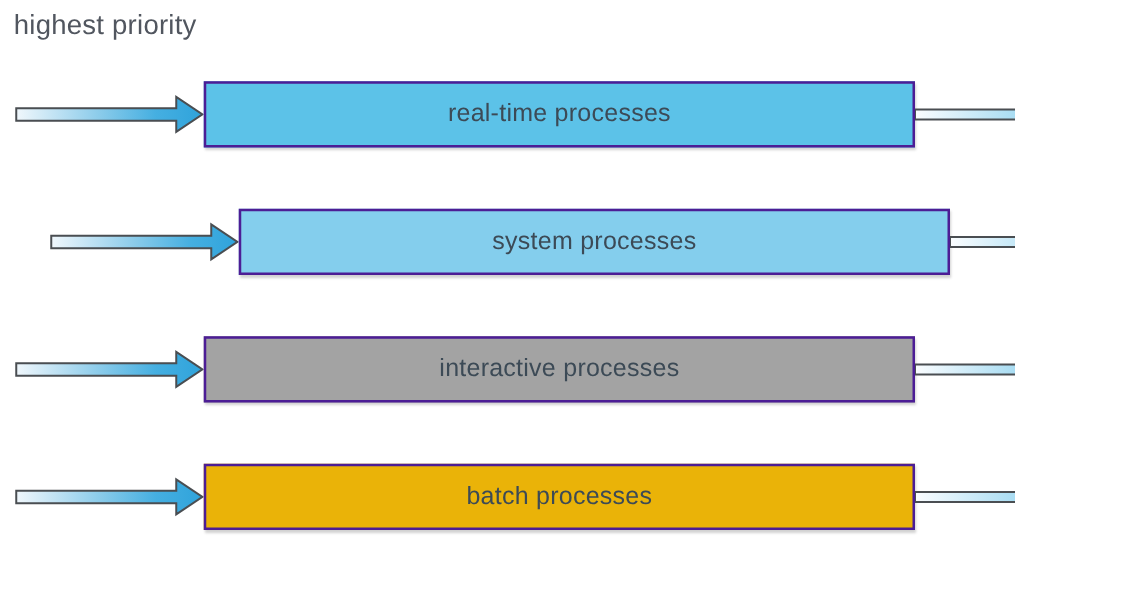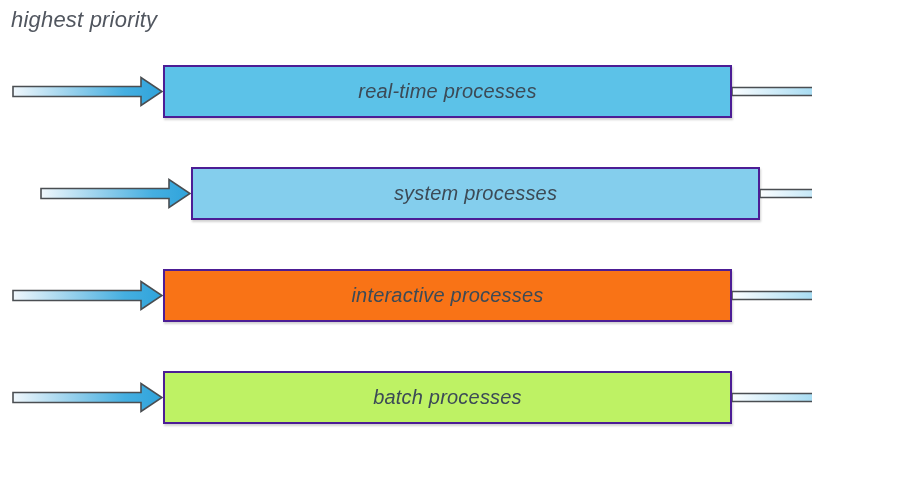--- a/index.html
+++ b/index.html
@@ -7,21 +7,20 @@
     padding: 0;
     background: #ffffff;
     font-family: "Liberation Sans", "DejaVu Sans", sans-serif;
   }
   .canvas {
     position: relative;
     width: 812px;
     height: 479px;
     background: #ffffff;
     overflow: hidden;
-    font-style: italic;
   }
   .priority-label {
     position: absolute;
     left: 11px;
     font-size: 22px;
     line-height: 26px;
     color: #51565f;
     letter-spacing: 0.2px;
   }
   .priority-label.top { top: 7px; }
@@ -141,21 +140,21 @@
       <defs>
         <linearGradient id="gL2" x1="0" y1="0" x2="1" y2="0">
           <stop offset="0" stop-color="#f0f7fc"></stop>
             <stop offset="0.45" stop-color="#8acbea"></stop>
           <stop offset="0.75" stop-color="#45afe1"></stop>
             <stop offset="1" stop-color="#2fa3db"></stop>
         </linearGradient>
       </defs>
       <polygon points="1,21.5 129,21.5 129,12.5 150,26.5 129,40.5 129,31.5 1,31.5" fill="url(#gL2)" stroke="#4a4e52" stroke-width="1.6"></polygon>
     </svg>
-    <div class="queue-box" style="background: #f97316;">
+    <div class="queue-box" style="background: #a3a3a3;">
       <span class="queue-label">interactive processes</span>
     </div>
     <svg class="arrow-out" viewBox="0 0 153 53" xmlns="http://www.w3.org/2000/svg">
       <defs>
         <linearGradient id="gR2" x1="0" y1="0" x2="1" y2="0">
           <stop offset="0" stop-color="#fbfdff"></stop>
             <stop offset="0.55" stop-color="#a5dbf2"></stop>
           <stop offset="0.85" stop-color="#44b0e1"></stop>
             <stop offset="1" stop-color="#2fa3db"></stop>
         </linearGradient>
@@ -169,21 +168,21 @@
       <defs>
         <linearGradient id="gL3" x1="0" y1="0" x2="1" y2="0">
           <stop offset="0" stop-color="#f0f7fc"></stop>
             <stop offset="0.45" stop-color="#8acbea"></stop>
           <stop offset="0.75" stop-color="#45afe1"></stop>
             <stop offset="1" stop-color="#2fa3db"></stop>
         </linearGradient>
       </defs>
       <polygon points="1,21.5 129,21.5 129,12.5 150,26.5 129,40.5 129,31.5 1,31.5" fill="url(#gL3)" stroke="#4a4e52" stroke-width="1.6"></polygon>
     </svg>
-    <div class="queue-box" style="background: #bef264;">
+    <div class="queue-box" style="background: #eab308;">
       <span class="queue-label">batch processes</span>
     </div>
     <svg class="arrow-out" viewBox="0 0 153 53" xmlns="http://www.w3.org/2000/svg">
       <defs>
         <linearGradient id="gR3" x1="0" y1="0" x2="1" y2="0">
           <stop offset="0" stop-color="#fbfdff"></stop>
             <stop offset="0.55" stop-color="#a5dbf2"></stop>
           <stop offset="0.85" stop-color="#44b0e1"></stop>
             <stop offset="1" stop-color="#2fa3db"></stop>
         </linearGradient>

